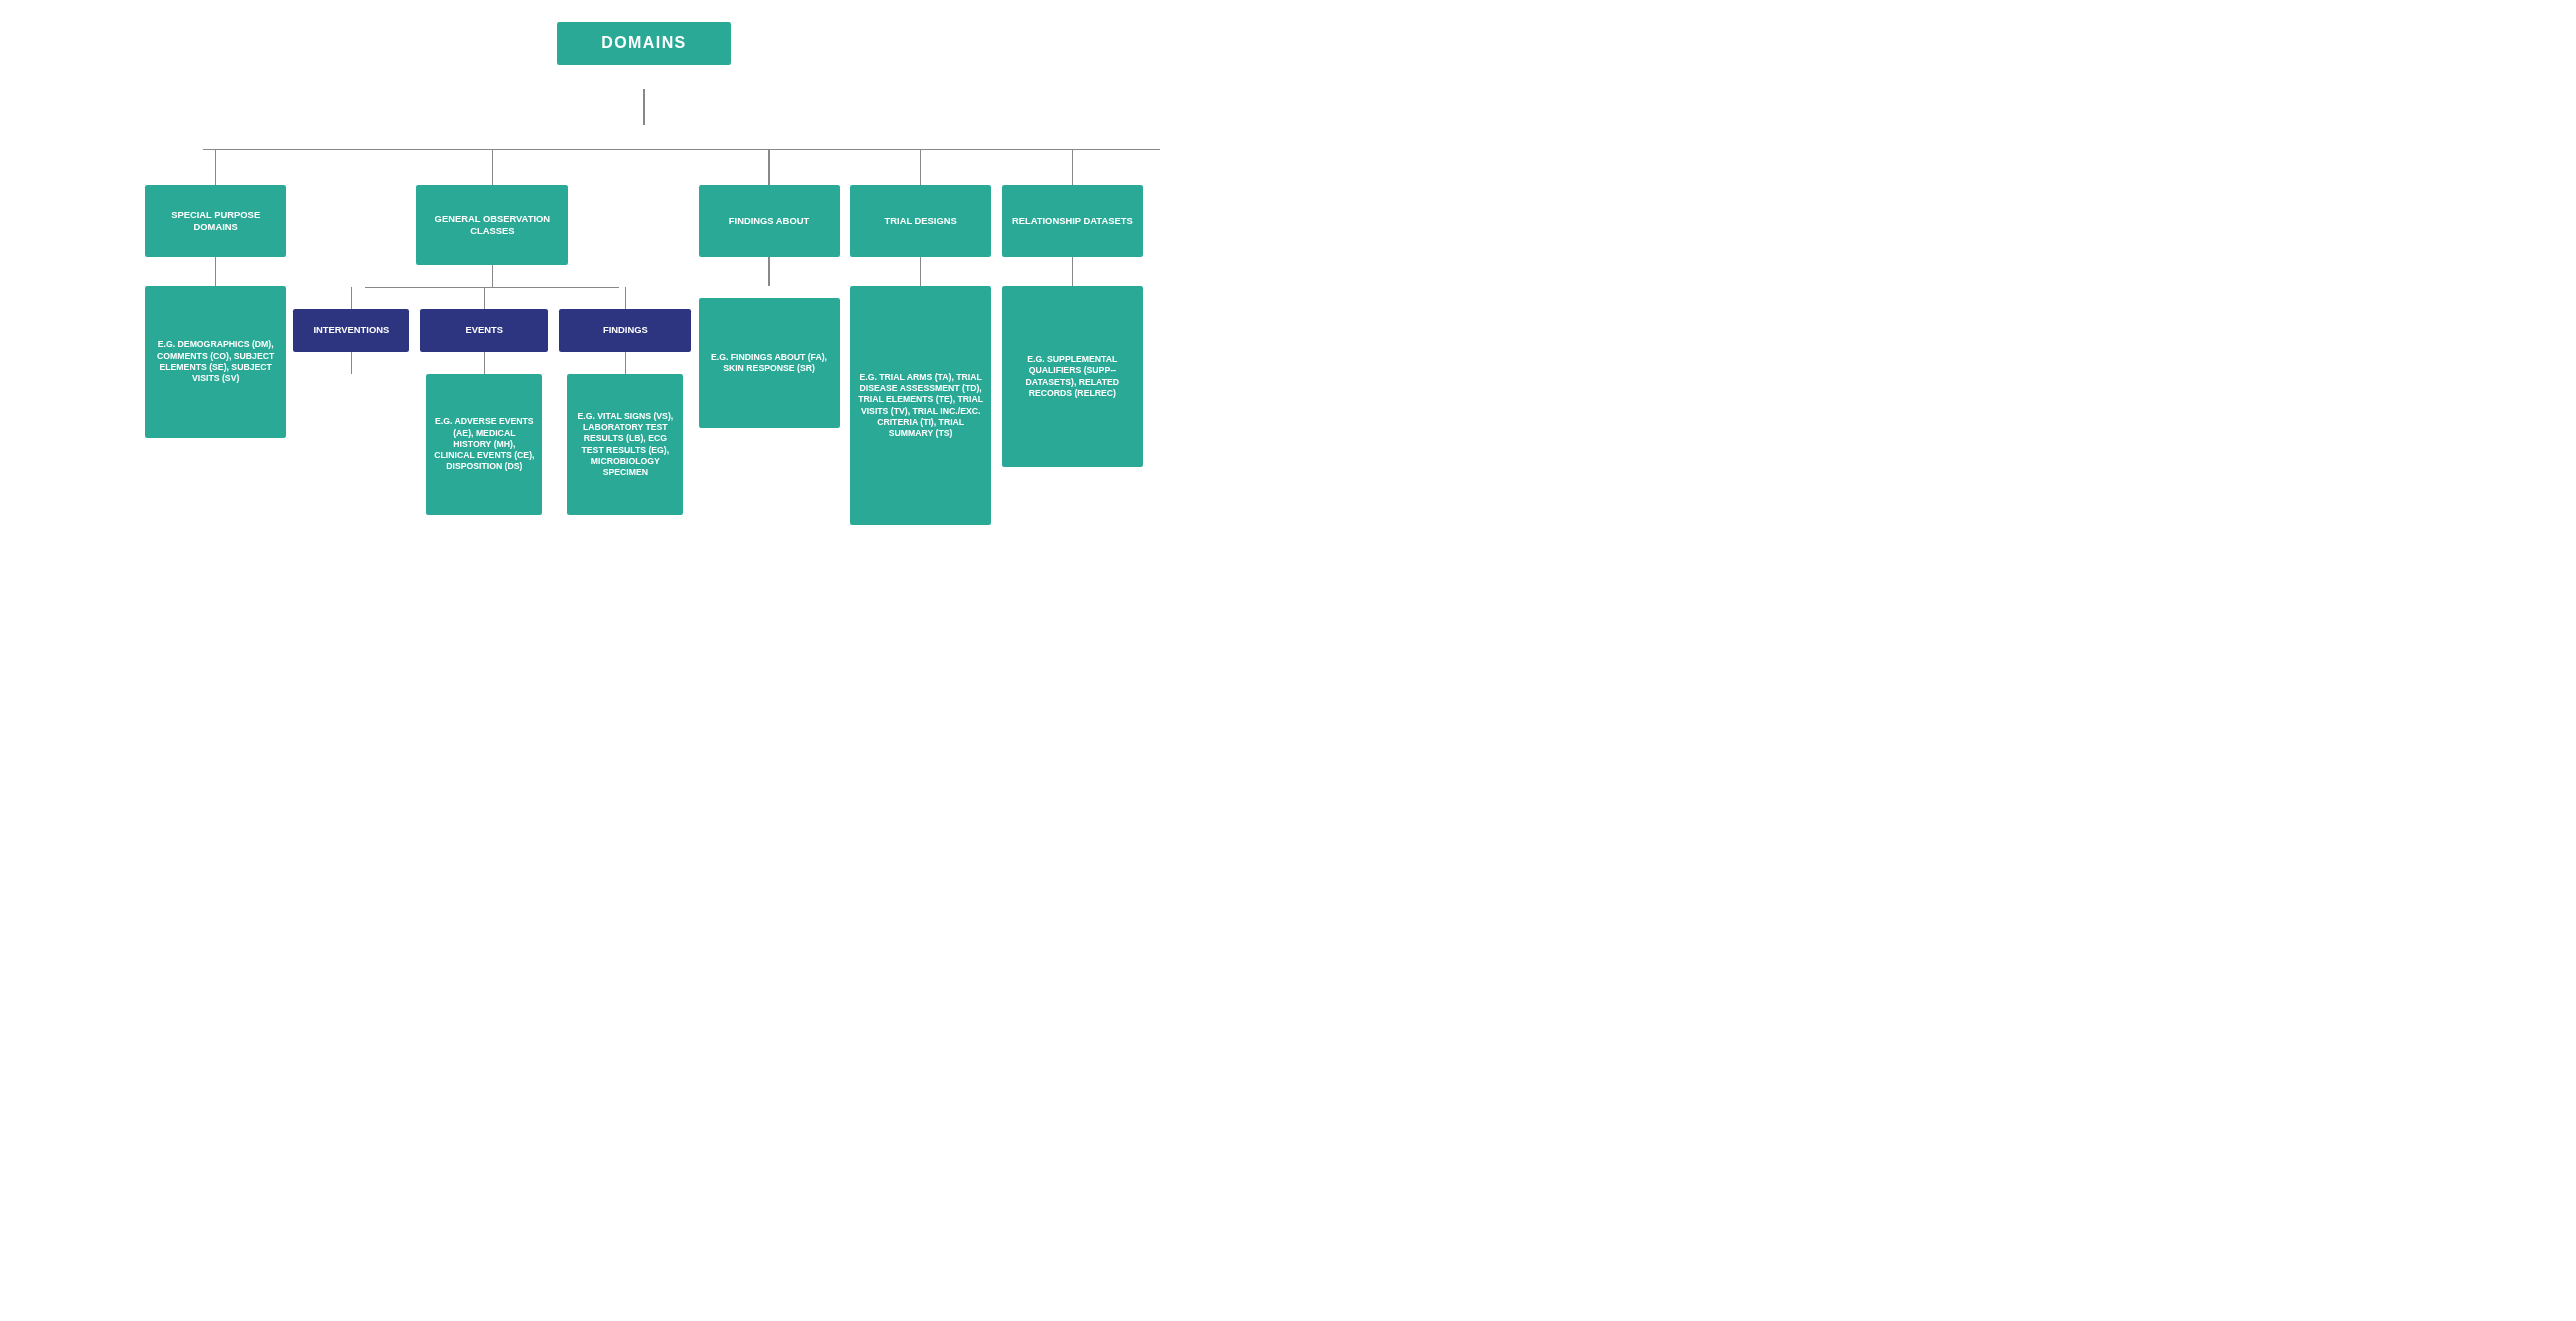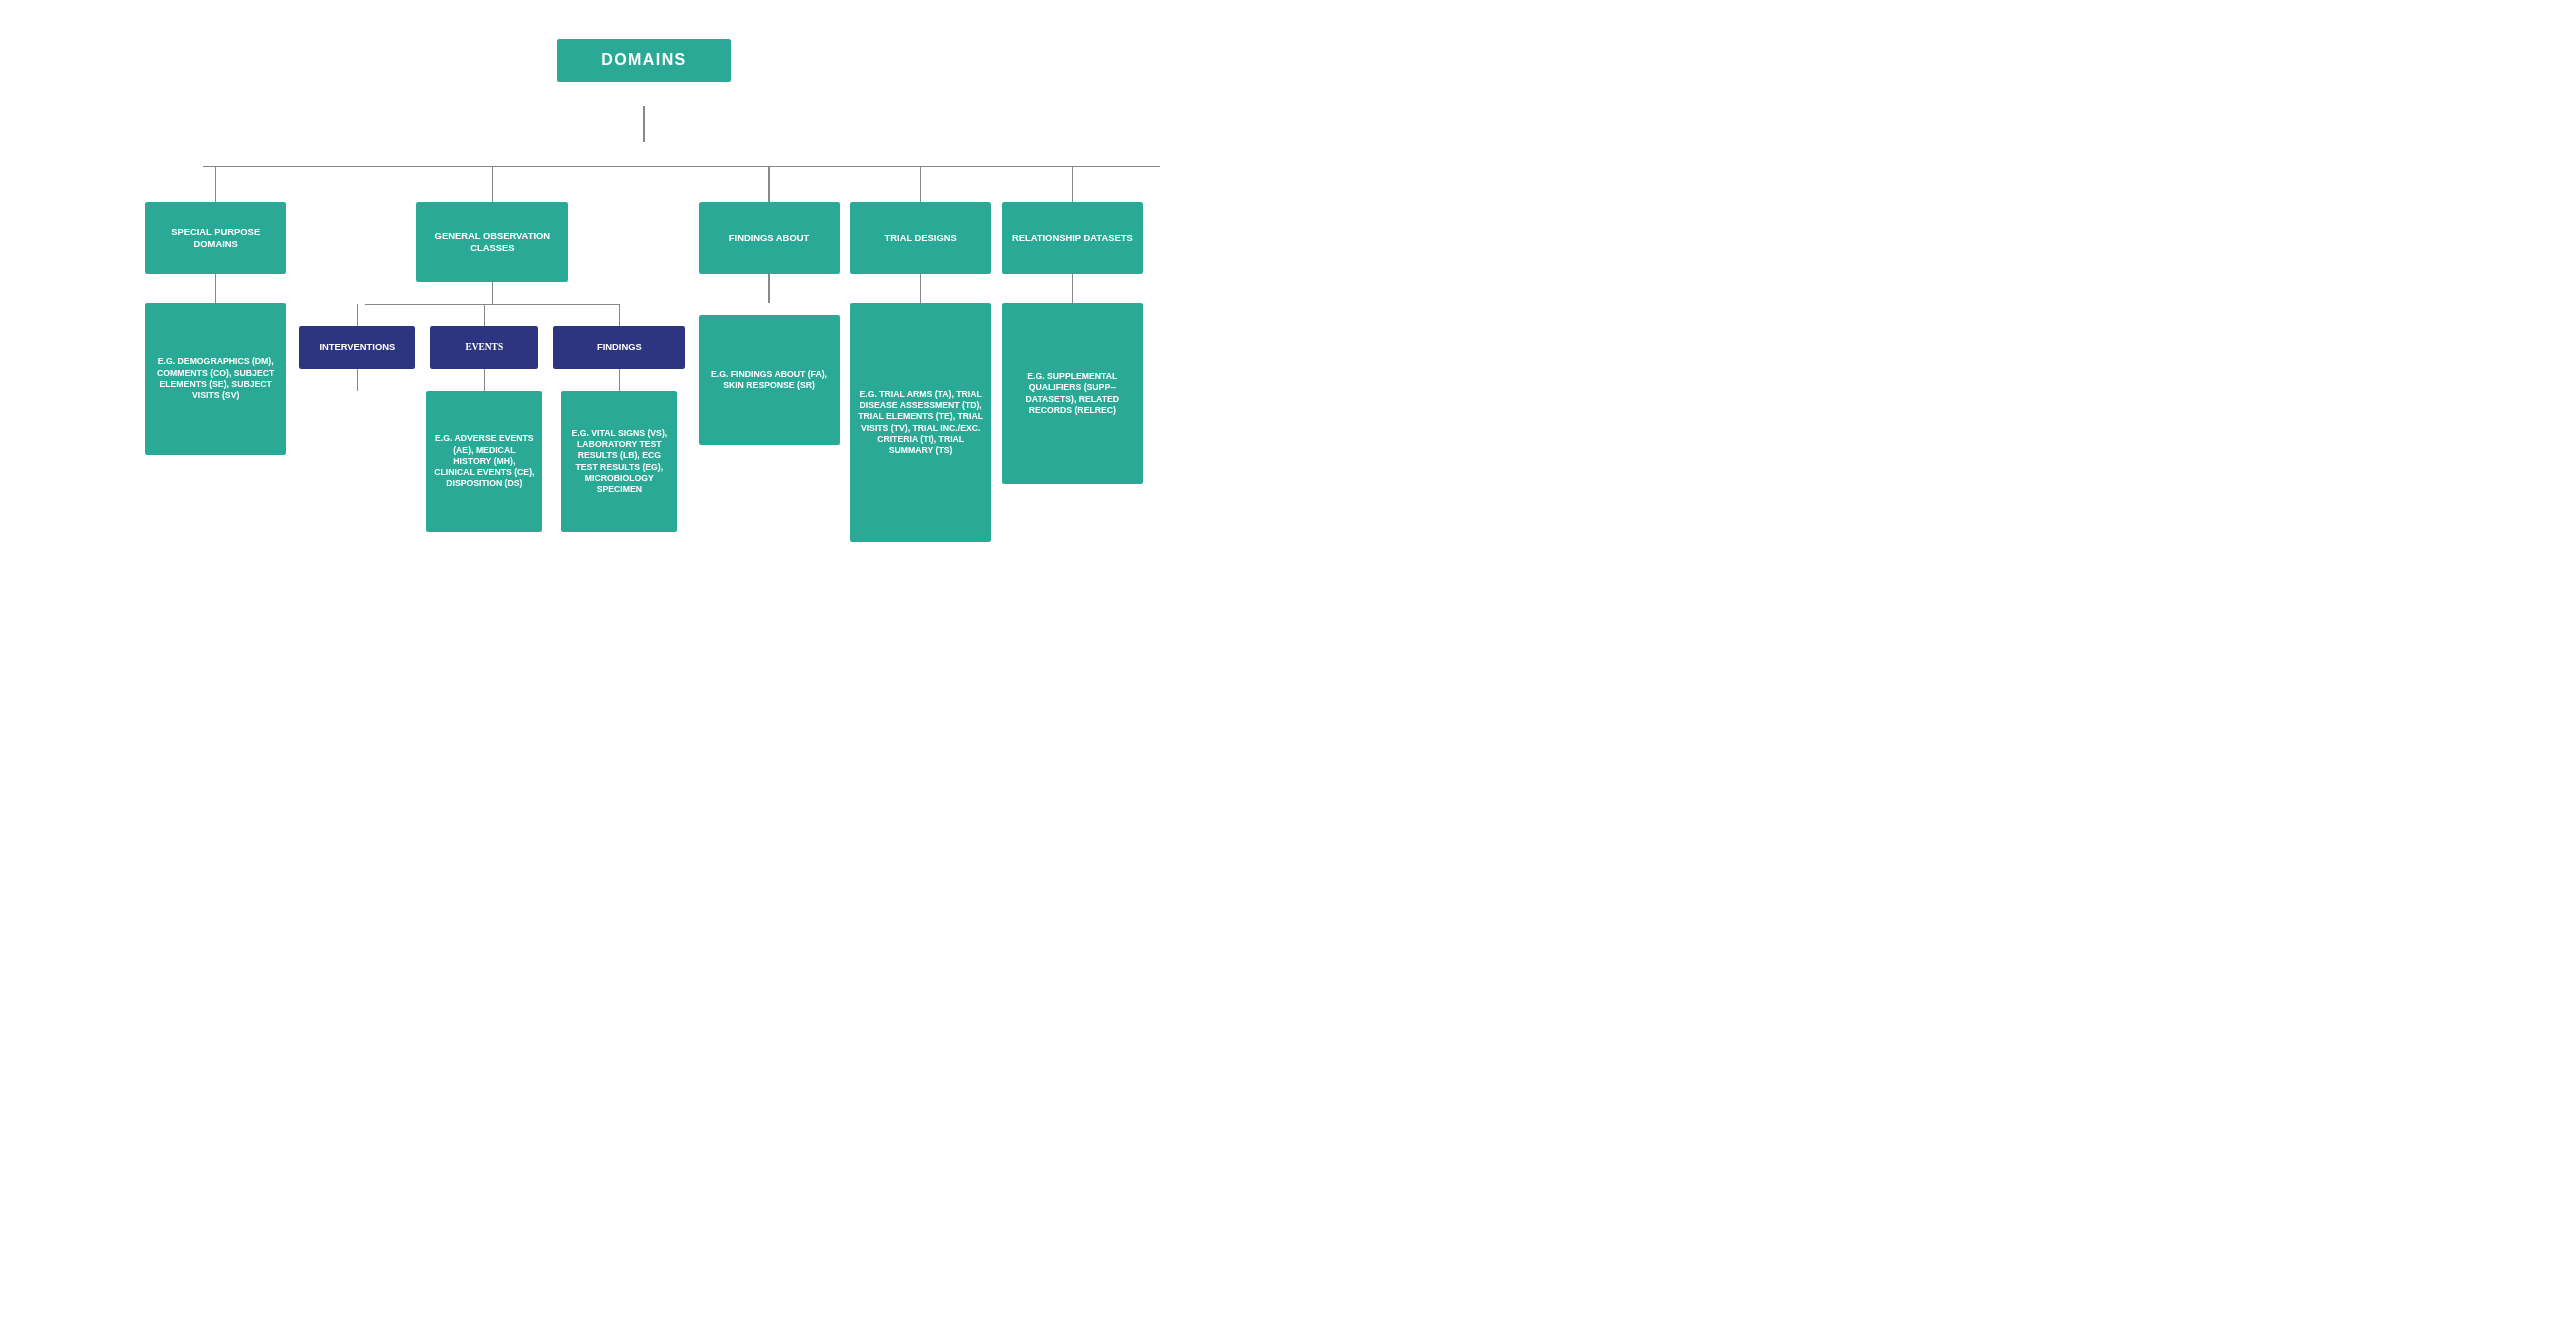--- a/index.html
+++ b/index.html
@@ -54,21 +54,21 @@
       width: 1247px;
       margin: 0 auto;
     }
 
   </style>
 </head>
 <body>
 
 <div class="main-layout">
 
-  <div class="full-tree" style="padding-top: 39px; gap: 24px;">
+  <div class="full-tree" style="padding-top: 22px; gap: 24px;">
 
     <div style="display:flex; justify-content:center; width:100%; margin-bottom:0;">
       <div class="box box-teal root-box" style="width:174px; height:43px; font-size:16px; letter-spacing:1.4px;">DOMAINS</div>
     </div>
 
     <div style="width:1.4px; height:36px; background:#888; margin:0 auto;"></div>
 
     <div style="width:100%; position:relative;">
 
       <div style="position:absolute; top:0; left:calc(10% + 58px); right:calc(4% + 58px); height:1.4px; background:#888;"></div>
@@ -92,21 +92,21 @@
             <div style="display:flex; justify-content:center; gap:11px; padding-top:0px;">
 
               <div style="display:flex; flex-direction:column; align-items:center;">
                 <div style="width:1.4px; height:22px; background:#888;"></div>
                 <div class="box box-navy" style="width:116px; min-height:43px; font-size:9.4px;">INTERVENTIONS</div>
                 <div style="width:1.4px; height:22px; background:#888;"></div>
               </div>
 
               <div style="display:flex; flex-direction:column; align-items:center;">
                 <div style="width:1.4px; height:22px; background:#888;"></div>
-                <div class="box box-navy" style="width:108px; min-height:43px; font-size:9.4px;font-family:Liberation Serif, serif;">EVENTS</div>
+                <div class="box box-navy" style="width:128px; min-height:43px; font-size:9.4px;">EVENTS</div>
                 <div style="width:1.4px; height:22px; background:#888;"></div>
                 <div class="box box-teal" style="width:116px; min-height:141px; font-size:8.7px;">E.G. ADVERSE EVENTS (AE), MEDICAL HISTORY (MH), CLINICAL EVENTS (CE), DISPOSITION (DS)</div>
               </div>
 
               <div style="display:flex; flex-direction:column; align-items:center;">
                 <div style="width:1.4px; height:22px; background:#888;"></div>
                 <div class="box box-navy" style="width:132px; min-height:43px; font-size:9.4px;">FINDINGS</div>
                 <div style="width:1.4px; height:22px; background:#888;"></div>
                 <div class="box box-teal" style="width:116px; min-height:141px; font-size:8.7px;">E.G. VITAL SIGNS (VS), LABORATORY TEST RESULTS (LB), ECG TEST RESULTS (EG), MICROBIOLOGY SPECIMEN</div>
               </div>

